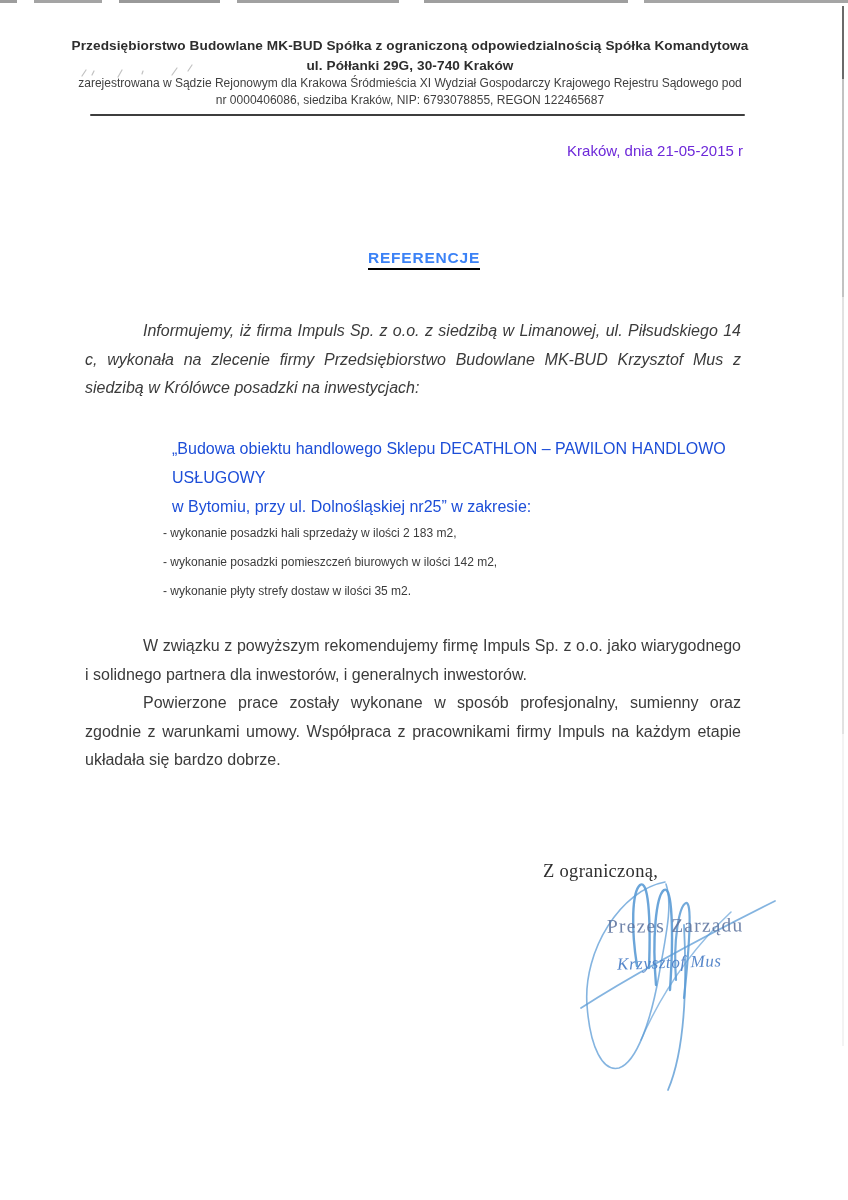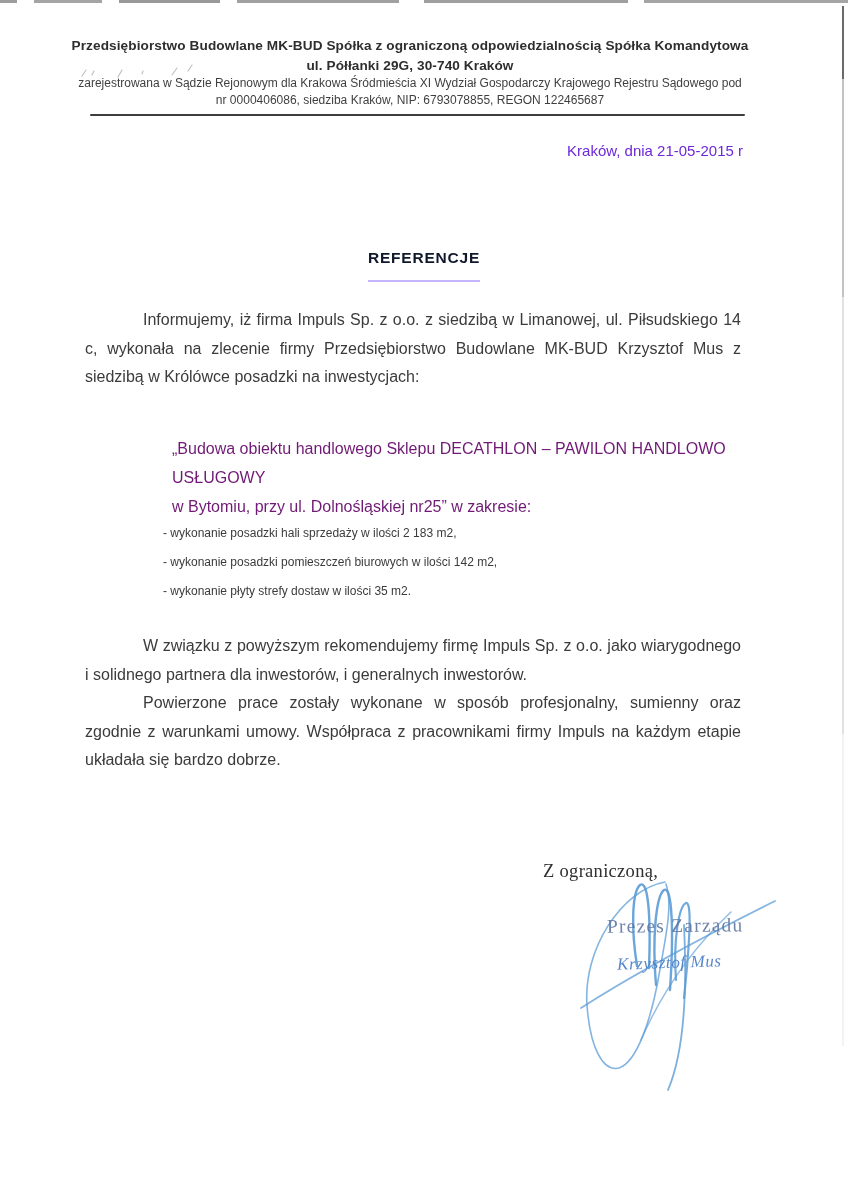--- a/index.html
+++ b/index.html
@@ -48,34 +48,34 @@
   }
 
   .dateline{
     position:absolute;top:142px;left:420px;width:323px;
     text-align:right;font-size:15px;color:#6d28d9;
   }
 
   .doc-title{position:absolute;top:249px;left:0;width:848px;text-align:center;}
   .doc-title span{
     display:inline-block;
-    font-weight:bold;font-size:15.5px;letter-spacing:.8px;color:#0f172a;
-    border-bottom:2px solid #c4b5fd;padding-bottom:13px;
+    font-weight:bold;font-size:15.5px;letter-spacing:.8px;color:#3b82f6;
+    border-bottom:2px solid #000000;padding-bottom:1px;
   }
 
   .bodytext{
     font-size:16px;line-height:28.6px;text-align:justify;color:#3b3b3b;
   }
   .bodytext p{margin:0;text-indent:58px;}
-  .para-intro{position:absolute;top:306px;left:85px;width:656px;}
+  .para-intro{position:absolute;top:317px;left:85px;width:656px;font-style:italic;}
   .para-main{position:absolute;top:632px;left:85px;width:656px;}
 
   .quote-block{
     position:absolute;top:434px;left:172px;width:580px;
-    font-size:16px;line-height:29px;color:#701a75;
+    font-size:16px;line-height:29px;color:#1d4ed8;
   }
   .scope-list{
     position:absolute;top:519px;left:163px;width:560px;
     font-size:12px;line-height:28.8px;color:#3b3b3b;
   }
 
   .closing{
     position:absolute;top:861px;left:543px;
     font-family:"Liberation Serif", serif;
     font-size:18.5px;color:#2f2f2f;letter-spacing:.3px;

